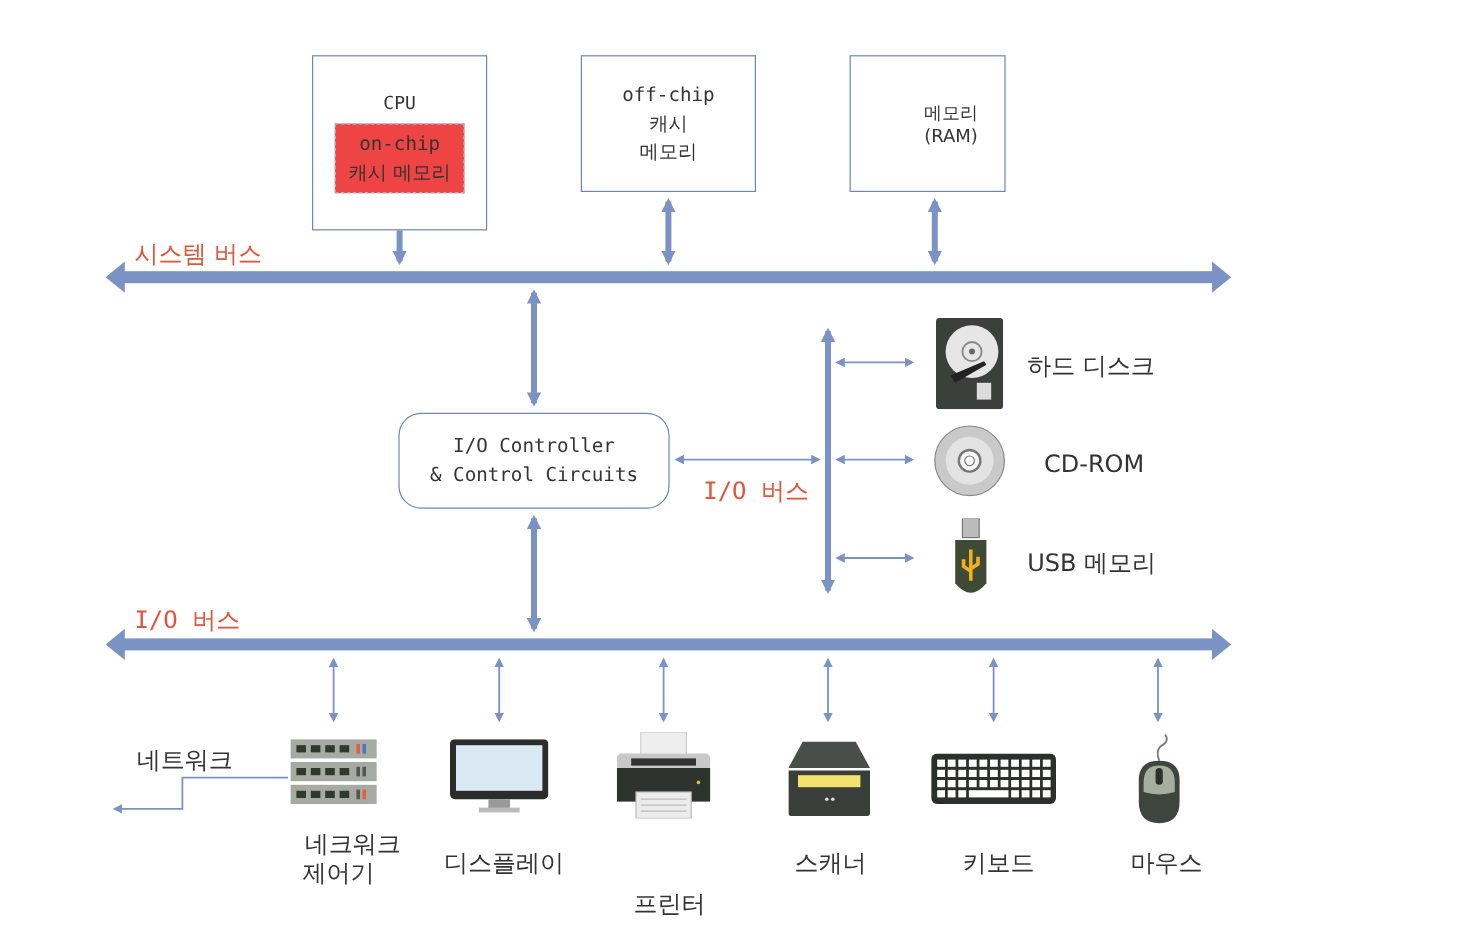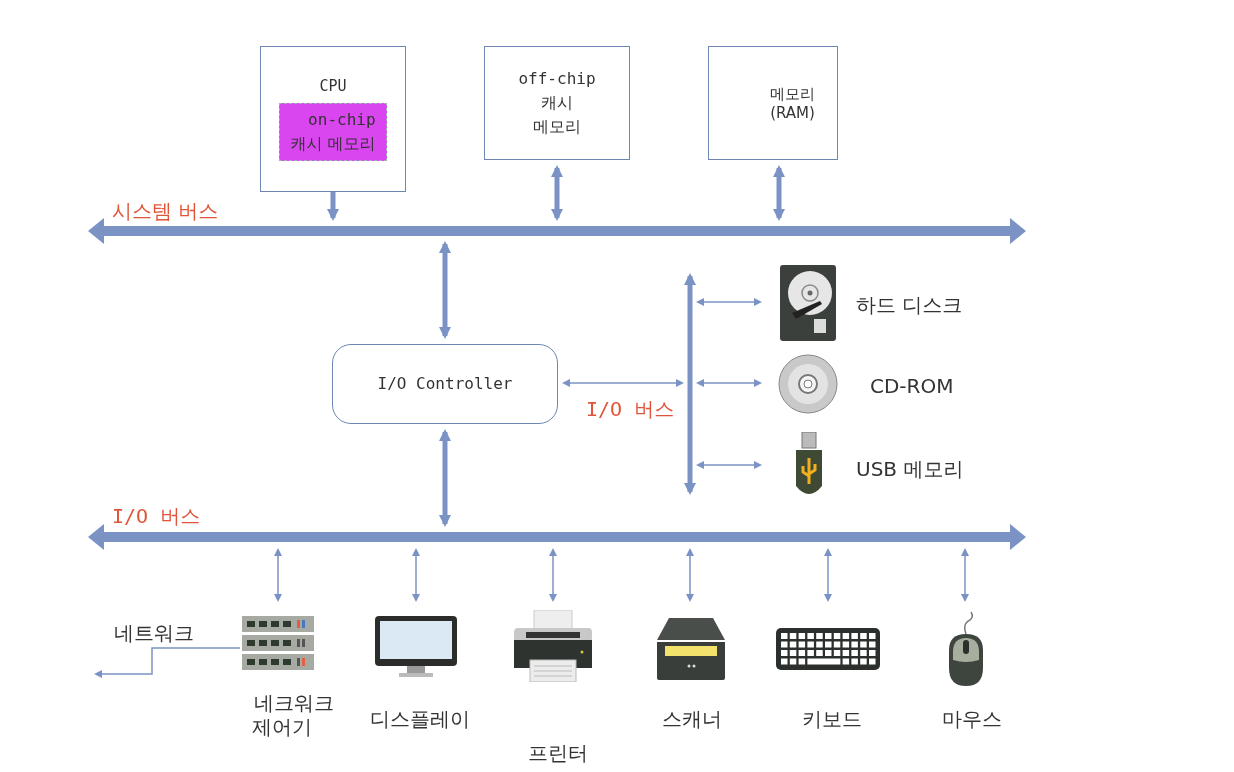--- a/index.html
+++ b/index.html
@@ -4,21 +4,21 @@
 <style>
   html, body { margin:0; padding:0; background:#ffffff; }
   body { width:1234px; height:772px; position:relative; overflow:hidden;
          font-family:"DejaVu Sans", sans-serif; color:#333; }
   .box { position:absolute; border:1.5px solid #6f86b5; background:#fff; box-sizing:border-box;
          display:flex; flex-direction:column; align-items:center; justify-content:center; text-align:center; }
   .mono { font-family:"DejaVu Sans Mono", monospace; }
   .lbl { position:absolute; font-size:20px; color:#333; white-space:nowrap; }
   .red { color:#e0553a; }
   svg.diag { position:absolute; left:0; top:0; }
-  .inner { border:1px dashed #aab; background:#d946ef; padding:4px 10px; margin-top:8px; line-height:24px; font-size:16px;text-align:right; }
+  .inner { border:1px dashed #aab; background:#ef4444; padding:4px 10px; margin-top:8px; line-height:24px; font-size:16px; }
 </style>
 </head>
 <body>
 
 <svg class="diag" width="1234" height="772">
   <defs>
     <marker id="ah" markerWidth="8" markerHeight="8" refX="6" refY="4" orient="auto-start-reverse" markerUnits="userSpaceOnUse">
       <path d="M0,0 L8,4 L0,8 Z" fill="#7b93c4"></path>
     </marker>
     <marker id="ahs" markerWidth="12" markerHeight="12" refX="9" refY="6" orient="auto-start-reverse" markerUnits="userSpaceOnUse">
@@ -75,20 +75,21 @@
   <div>메모리</div>
 </div>
 <div class="box" style="left:708px;top:46px;width:130px;height:114px;font-size:15px;padding-left:39px;">
   <div>메모리(RAM)</div>
 </div>
 
 <div class="lbl red" style="left:112px;top:198px;">시스템 버스</div>
 
 <div class="box mono" style="left:332px;top:344px;width:226px;height:80px;font-size:16px;line-height:24px;border-radius:19px;">
   <div>I/O Controller</div>
+  <div>&amp; Control Circuits</div>
 </div>
 <div class="lbl red mono" style="left:586px;top:396px;">I/O 버스</div>
 
 <div>
   <svg style="position:absolute;left:780px;top:265px;" width="56" height="76">
     <rect x="0" y="0" width="56" height="76" rx="3" fill="#3c403c"></rect>
     <circle cx="30" cy="28" r="22" fill="#e6e6e6"></circle>
     <circle cx="30" cy="28" r="8" fill="none" stroke="#888" stroke-width="1.5"></circle>
     <circle cx="30" cy="28" r="2.5" fill="#666"></circle>
     <path d="M12,48 L40,36 L42,39 L16,54 Z" fill="#222"></path>

